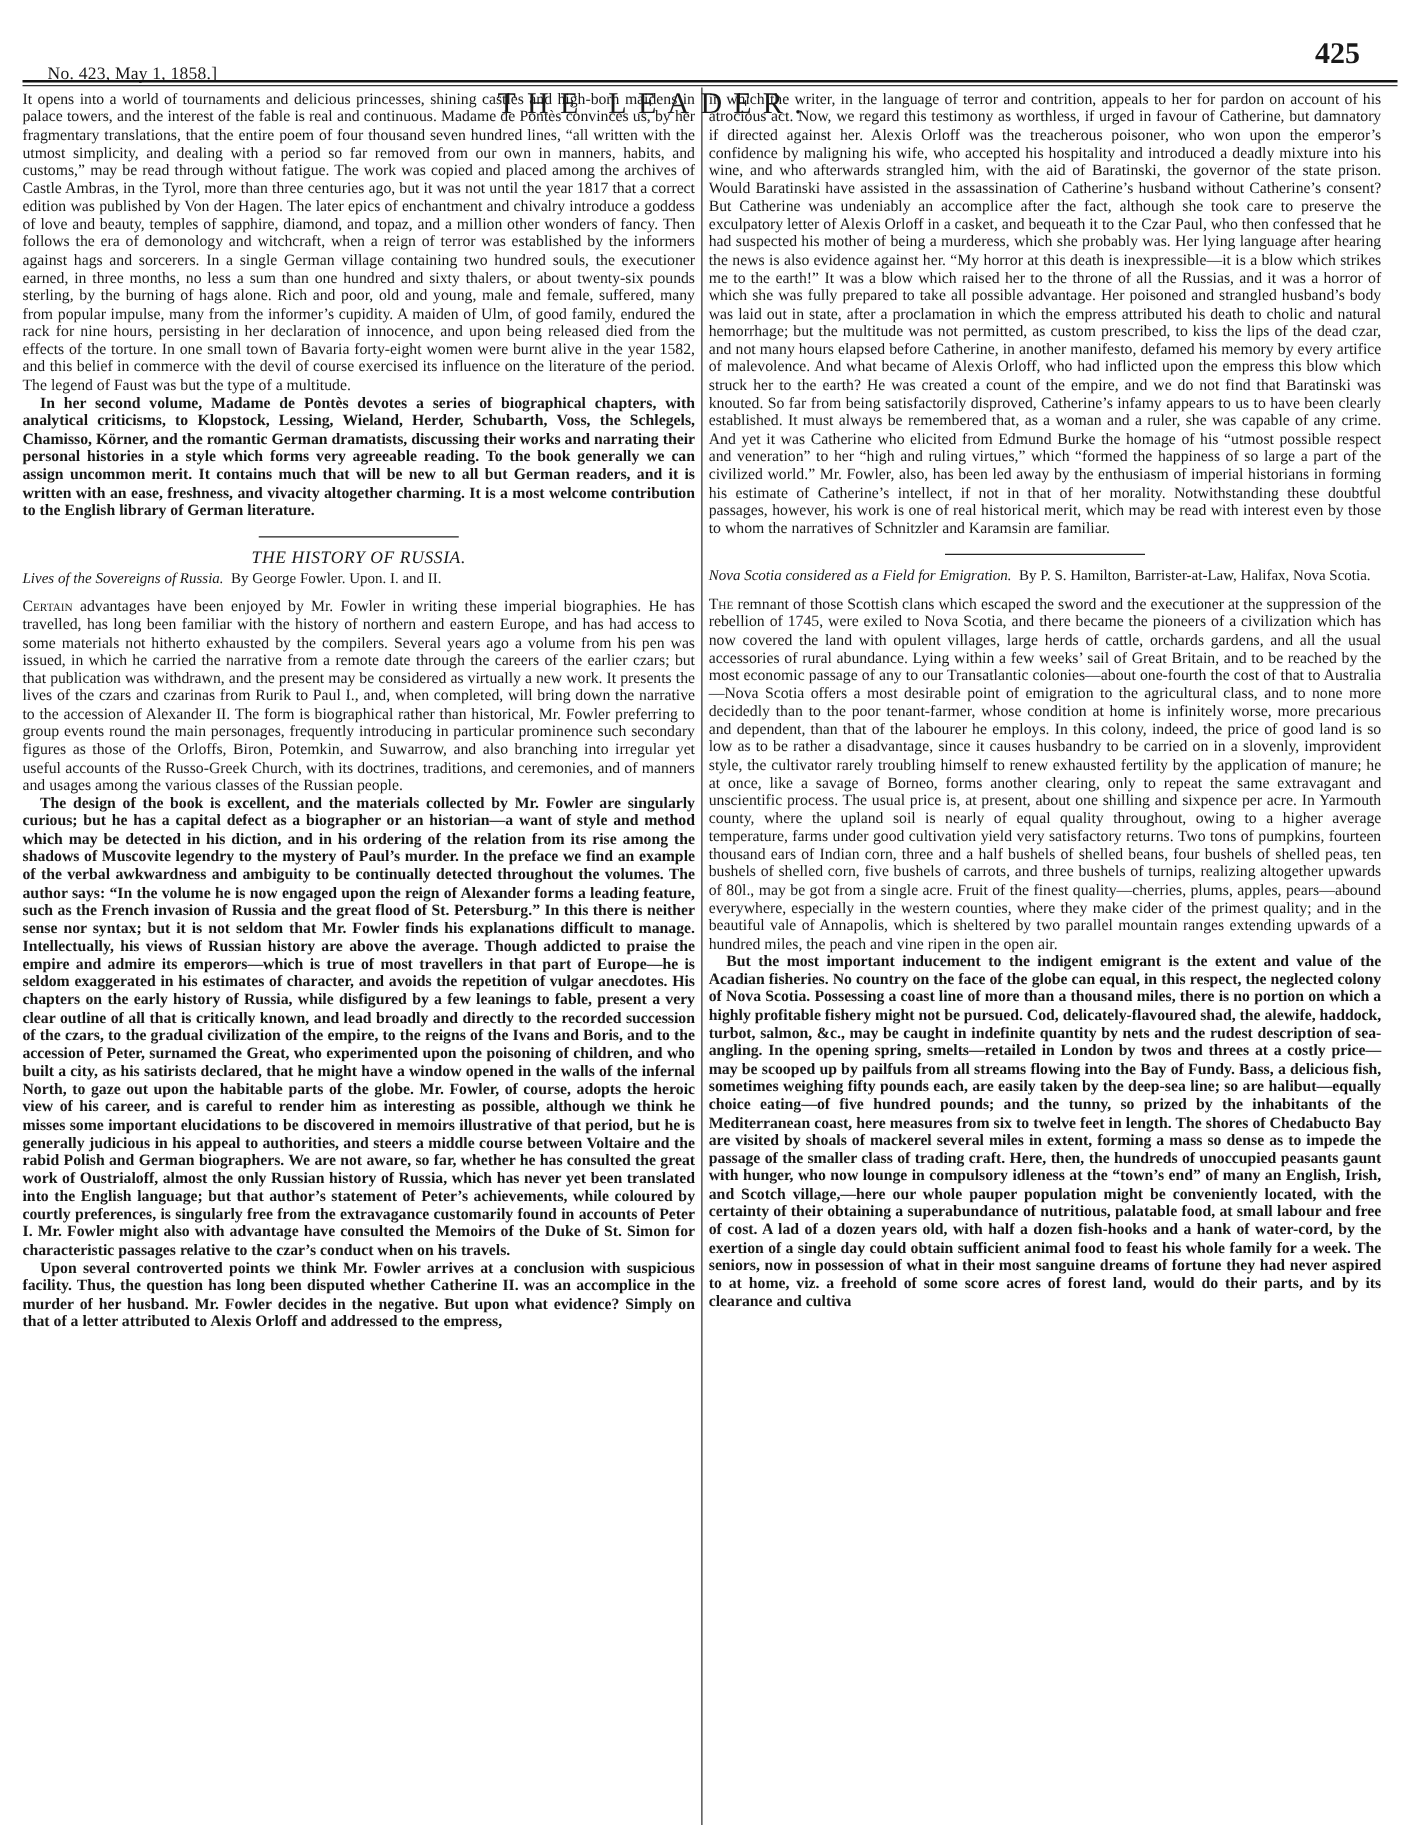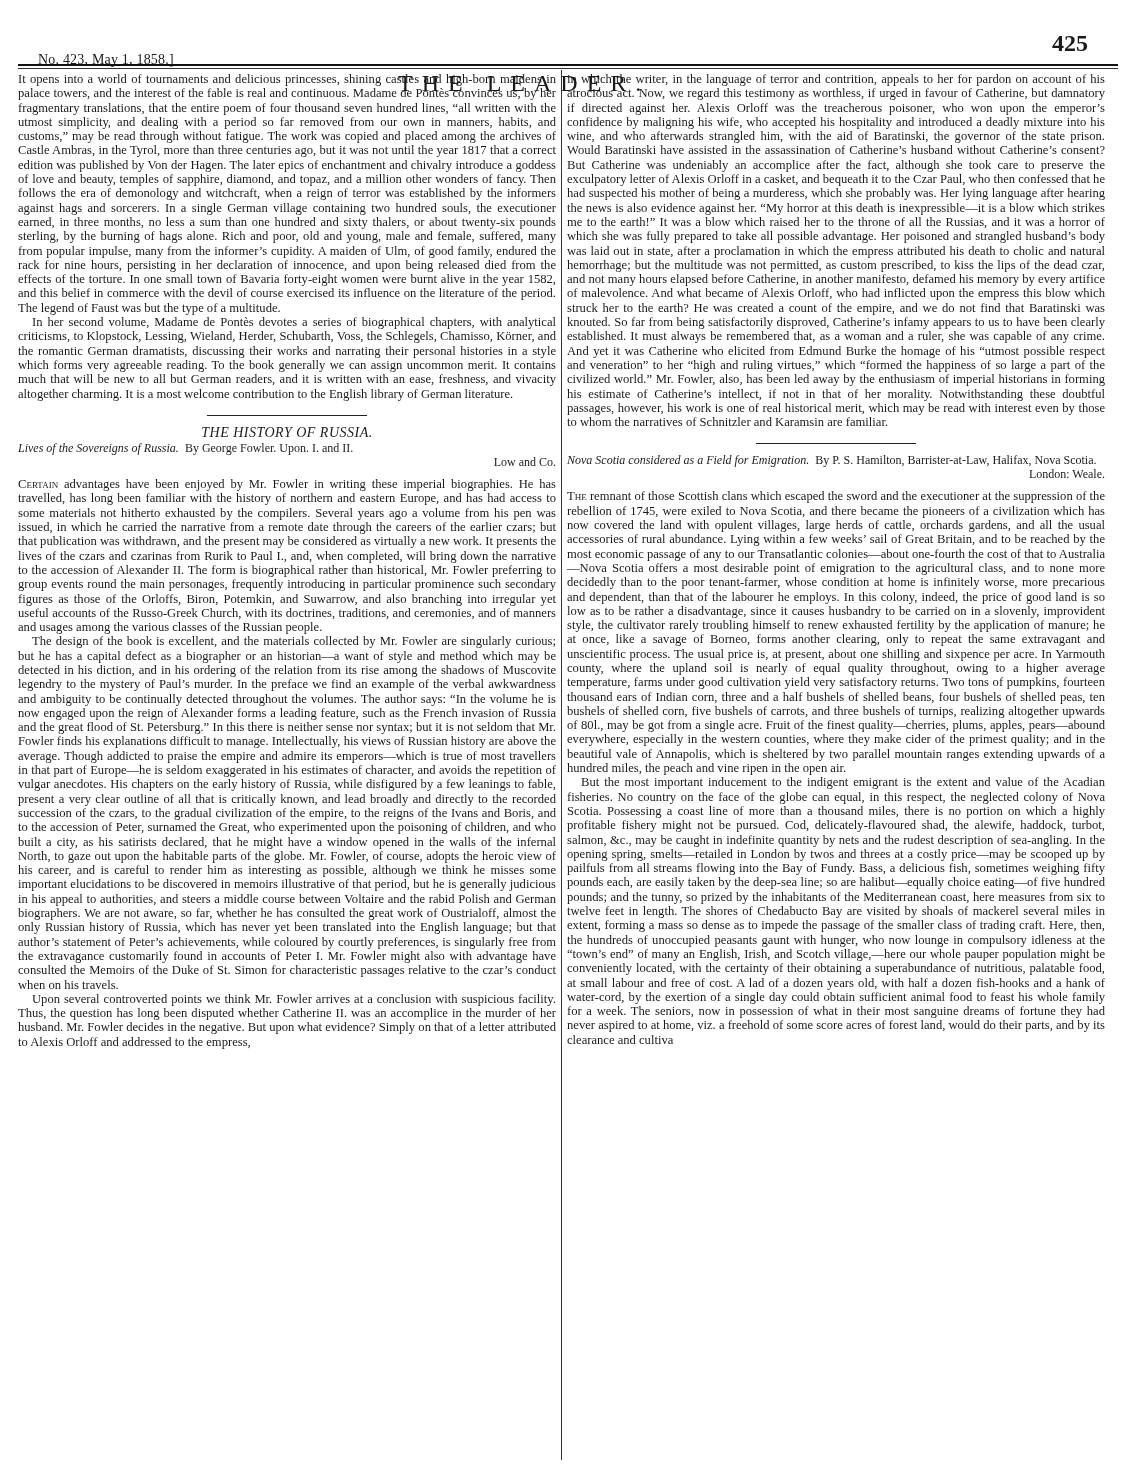--- a/index.html
+++ b/index.html
@@ -12,21 +12,21 @@
   .mh-left { position: absolute; left: 20px; top: 8px; font-size: 14px; letter-spacing: 0.2px; }
   .mh-title { position: absolute; left: 380px; top: 2px; font-size: 24px; letter-spacing: 9px; margin-top: 24px; }
   .mh-page { position: absolute; right: 30px; top: -14px; font-size: 24px; font-weight: bold; }
   .rule-top { position: absolute; left: 0; top: 64px; width: 1100px; height: 2px; background: #111; }
   .rule-top2 { position: absolute; left: 0; top: 68px; width: 1100px; height: 1px; background: #333; }
   .col { position: absolute; top: 72px; font-size: 12.6px; line-height: 14.3px; text-align: justify; }
   .col-left { left: 0; width: 538px; }
   .col-right { left: 549px; width: 538px; }
   .col-divider { position: absolute; left: 543px; top: 70px; width: 1px; height: 1390px; background: #333; }
   .col p { margin: 0; text-indent: 0; }
-  .col p.indent { text-indent: 14px; }
+  .col p.indent { text-indent: 14px; font-weight: bold; }
   .sep { width: 160px; height: 1px; background: #222; margin: 14px auto 10px auto; }
   .heading { text-align: center; font-size: 14px; letter-spacing: 0.5px; margin: 0 0 2px 0; font-style: italic; }
   .byline { font-size: 12px; line-height: 13.5px; margin: 0 0 8px 0; text-align: left; }
   .byline i { font-style: italic; }
   .byline .pub { display: block; text-align: right; }
   .leadcap { font-variant: small-caps; }
 </style>
 </head>
 <body>
 
@@ -45,34 +45,32 @@
   <div class="col col-left">
     <p>It opens into a world of tournaments and delicious princesses, shining castles and high-born maidens in palace towers, and the interest of the fable is real and continuous. Madame de Pontès convinces us, by her fragmentary translations, that the entire poem of four thousand seven hundred lines, “all written with the utmost simplicity, and dealing with a period so far removed from our own in manners, habits, and customs,” may be read through without fatigue. The work was copied and placed among the archives of Castle Ambras, in the Tyrol, more than three centuries ago, but it was not until the year 1817 that a correct edition was published by Von der Hagen. The later epics of enchantment and chivalry introduce a goddess of love and beauty, temples of sapphire, diamond, and topaz, and a million other wonders of fancy. Then follows the era of demonology and witchcraft, when a reign of terror was established by the informers against hags and sorcerers. In a single German village containing two hundred souls, the executioner earned, in three months, no less a sum than one hundred and sixty thalers, or about twenty-six pounds sterling, by the burning of hags alone. Rich and poor, old and young, male and female, suffered, many from popular impulse, many from the informer’s cupidity. A maiden of Ulm, of good family, endured the rack for nine hours, persisting in her declaration of innocence, and upon being released died from the effects of the torture. In one small town of Bavaria forty-eight women were burnt alive in the year 1582, and this belief in commerce with the devil of course exercised its influence on the literature of the period. The legend of Faust was but the type of a multitude.</p>
     <p class="indent">In her second volume, Madame de Pontès devotes a series of biographical chapters, with analytical criticisms, to Klopstock, Lessing, Wieland, Herder, Schubarth, Voss, the Schlegels, Chamisso, Körner, and the romantic German dramatists, discussing their works and narrating their personal histories in a style which forms very agreeable reading. To the book generally we can assign uncommon merit. It contains much that will be new to all but German readers, and it is written with an ease, freshness, and vivacity altogether charming. It is a most welcome contribution to the English library of German literature.</p>
 
     <div class="sep"></div>
 
     <div class="heading">THE HISTORY OF RUSSIA.</div>
     <div class="byline">
       <i>Lives of the Sovereigns of Russia.</i>
       &nbsp;<span>By George Fowler. Upon. I. and II.</span>
-      <span class="pub">Low and Co.</span>
     </div>
     <p><span class="leadcap">Certain</span><span> advantages have been enjoyed by Mr. Fowler in writing these imperial biographies. He has travelled, has long been familiar with the history of northern and eastern Europe, and has had access to some materials not hitherto exhausted by the compilers. Several years ago a volume from his pen was issued, in which he carried the narrative from a remote date through the careers of the earlier czars; but that publication was withdrawn, and the present may be considered as virtually a new work. It presents the lives of the czars and czarinas from Rurik to Paul I., and, when completed, will bring down the narrative to the accession of Alexander II. The form is biographical rather than historical, Mr. Fowler preferring to group events round the main personages, frequently introducing in particular prominence such secondary figures as those of the Orloffs, Biron, Potemkin, and Suwarrow, and also branching into irregular yet useful accounts of the Russo-Greek Church, with its doctrines, traditions, and ceremonies, and of manners and usages among the various classes of the Russian people.</span></p>
     <p class="indent">The design of the book is excellent, and the materials collected by Mr. Fowler are singularly curious; but he has a capital defect as a biographer or an historian—a want of style and method which may be detected in his diction, and in his ordering of the relation from its rise among the shadows of Muscovite legendry to the mystery of Paul’s murder. In the preface we find an example of the verbal awkwardness and ambiguity to be continually detected throughout the volumes. The author says: “In the volume he is now engaged upon the reign of Alexander forms a leading feature, such as the French invasion of Russia and the great flood of St. Petersburg.” In this there is neither sense nor syntax; but it is not seldom that Mr. Fowler finds his explanations difficult to manage. Intellectually, his views of Russian history are above the average. Though addicted to praise the empire and admire its emperors—which is true of most travellers in that part of Europe—he is seldom exaggerated in his estimates of character, and avoids the repetition of vulgar anecdotes. His chapters on the early history of Russia, while disfigured by a few leanings to fable, present a very clear outline of all that is critically known, and lead broadly and directly to the recorded succession of the czars, to the gradual civilization of the empire, to the reigns of the Ivans and Boris, and to the accession of Peter, surnamed the Great, who experimented upon the poisoning of children, and who built a city, as his satirists declared, that he might have a window opened in the walls of the infernal North, to gaze out upon the habitable parts of the globe. Mr. Fowler, of course, adopts the heroic view of his career, and is careful to render him as interesting as possible, although we think he misses some important elucidations to be discovered in memoirs illustrative of that period, but he is generally judicious in his appeal to authorities, and steers a middle course between Voltaire and the rabid Polish and German biographers. We are not aware, so far, whether he has consulted the great work of Oustrialoff, almost the only Russian history of Russia, which has never yet been translated into the English language; but that author’s statement of Peter’s achievements, while coloured by courtly preferences, is singularly free from the extravagance customarily found in accounts of Peter I. Mr. Fowler might also with advantage have consulted the Memoirs of the Duke of St. Simon for characteristic passages relative to the czar’s conduct when on his travels.</p>
     <p class="indent">Upon several controverted points we think Mr. Fowler arrives at a conclusion with suspicious facility. Thus, the question has long been disputed whether Catherine II. was an accomplice in the murder of her husband. Mr. Fowler decides in the negative. But upon what evidence? Simply on that of a letter attributed to Alexis Orloff and addressed to the empress,</p>
   </div>
 
   <div class="col col-right">
     <p>in which the writer, in the language of terror and contrition, appeals to her for pardon on account of his atrocious act. Now, we regard this testimony as worthless, if urged in favour of Catherine, but damnatory if directed against her. Alexis Orloff was the treacherous poisoner, who won upon the emperor’s confidence by maligning his wife, who accepted his hospitality and introduced a deadly mixture into his wine, and who afterwards strangled him, with the aid of Baratinski, the governor of the state prison. Would Baratinski have assisted in the assassination of Catherine’s husband without Catherine’s consent? But Catherine was undeniably an accomplice after the fact, although she took care to preserve the exculpatory letter of Alexis Orloff in a casket, and bequeath it to the Czar Paul, who then confessed that he had suspected his mother of being a murderess, which she probably was. Her lying language after hearing the news is also evidence against her. “My horror at this death is inexpressible—it is a blow which strikes me to the earth!” It was a blow which raised her to the throne of all the Russias, and it was a horror of which she was fully prepared to take all possible advantage. Her poisoned and strangled husband’s body was laid out in state, after a proclamation in which the empress attributed his death to cholic and natural hemorrhage; but the multitude was not permitted, as custom prescribed, to kiss the lips of the dead czar, and not many hours elapsed before Catherine, in another manifesto, defamed his memory by every artifice of malevolence. And what became of Alexis Orloff, who had inflicted upon the empress this blow which struck her to the earth? He was created a count of the empire, and we do not find that Baratinski was knouted. So far from being satisfactorily disproved, Catherine’s infamy appears to us to have been clearly established. It must always be remembered that, as a woman and a ruler, she was capable of any crime. And yet it was Catherine who elicited from Edmund Burke the homage of his “utmost possible respect and veneration” to her “high and ruling virtues,” which “formed the happiness of so large a part of the civilized world.” Mr. Fowler, also, has been led away by the enthusiasm of imperial historians in forming his estimate of Catherine’s intellect, if not in that of her morality. Notwithstanding these doubtful passages, however, his work is one of real historical merit, which may be read with interest even by those to whom the narratives of Schnitzler and Karamsin are familiar.</p>
 
     <div class="sep"></div>
 
     <div class="byline">
       <i>Nova Scotia considered as a Field for Emigration.</i>
       &nbsp;<span>By P. S. Hamilton, Barrister-at-Law, Halifax, Nova Scotia.</span>
-      <span class="pub">London: Weale.</span>
     </div>
     <p><span class="leadcap">The</span><span> remnant of those Scottish clans which escaped the sword and the executioner at the suppression of the rebellion of 1745, were exiled to Nova Scotia, and there became the pioneers of a civilization which has now covered the land with opulent villages, large herds of cattle, orchards gardens, and all the usual accessories of rural abundance. Lying within a few weeks’ sail of Great Britain, and to be reached by the most economic passage of any to our Transatlantic colonies—about one-fourth the cost of that to Australia—Nova Scotia offers a most desirable point of emigration to the agricultural class, and to none more decidedly than to the poor tenant-farmer, whose condition at home is infinitely worse, more precarious and dependent, than that of the labourer he employs. In this colony, indeed, the price of good land is so low as to be rather a disadvantage, since it causes husbandry to be carried on in a slovenly, improvident style, the cultivator rarely troubling himself to renew exhausted fertility by the application of manure; he at once, like a savage of Borneo, forms another clearing, only to repeat the same extravagant and unscientific process. The usual price is, at present, about one shilling and sixpence per acre. In Yarmouth county, where the upland soil is nearly of equal quality throughout, owing to a higher average temperature, farms under good cultivation yield very satisfactory returns. Two tons of pumpkins, fourteen thousand ears of Indian corn, three and a half bushels of shelled beans, four bushels of shelled peas, ten bushels of shelled corn, five bushels of carrots, and three bushels of turnips, realizing altogether upwards of 80l., may be got from a single acre. Fruit of the finest quality—cherries, plums, apples, pears—abound everywhere, especially in the western counties, where they make cider of the primest quality; and in the beautiful vale of Annapolis, which is sheltered by two parallel mountain ranges extending upwards of a hundred miles, the peach and vine ripen in the open air.</span></p>
     <p class="indent">But the most important inducement to the indigent emigrant is the extent and value of the Acadian fisheries. No country on the face of the globe can equal, in this respect, the neglected colony of Nova Scotia. Possessing a coast line of more than a thousand miles, there is no portion on which a highly profitable fishery might not be pursued. Cod, delicately-flavoured shad, the alewife, haddock, turbot, salmon, &amp;c., may be caught in indefinite quantity by nets and the rudest description of sea-angling. In the opening spring, smelts—retailed in London by twos and threes at a costly price—may be scooped up by pailfuls from all streams flowing into the Bay of Fundy. Bass, a delicious fish, sometimes weighing fifty pounds each, are easily taken by the deep-sea line; so are halibut—equally choice eating—of five hundred pounds; and the tunny, so prized by the inhabitants of the Mediterranean coast, here measures from six to twelve feet in length. The shores of Chedabucto Bay are visited by shoals of mackerel several miles in extent, forming a mass so dense as to impede the passage of the smaller class of trading craft. Here, then, the hundreds of unoccupied peasants gaunt with hunger, who now lounge in compulsory idleness at the “town’s end” of many an English, Irish, and Scotch village,—here our whole pauper population might be conveniently located, with the certainty of their obtaining a superabundance of nutritious, palatable food, at small labour and free of cost. A lad of a dozen years old, with half a dozen fish-hooks and a hank of water-cord, by the exertion of a single day could obtain sufficient animal food to feast his whole family for a week. The seniors, now in possession of what in their most sanguine dreams of fortune they had never aspired to at home, viz. a freehold of some score acres of forest land, would do their parts, and by its clearance and cultiva</p>
   </div>
 
 </div>
 
 </body></html>

